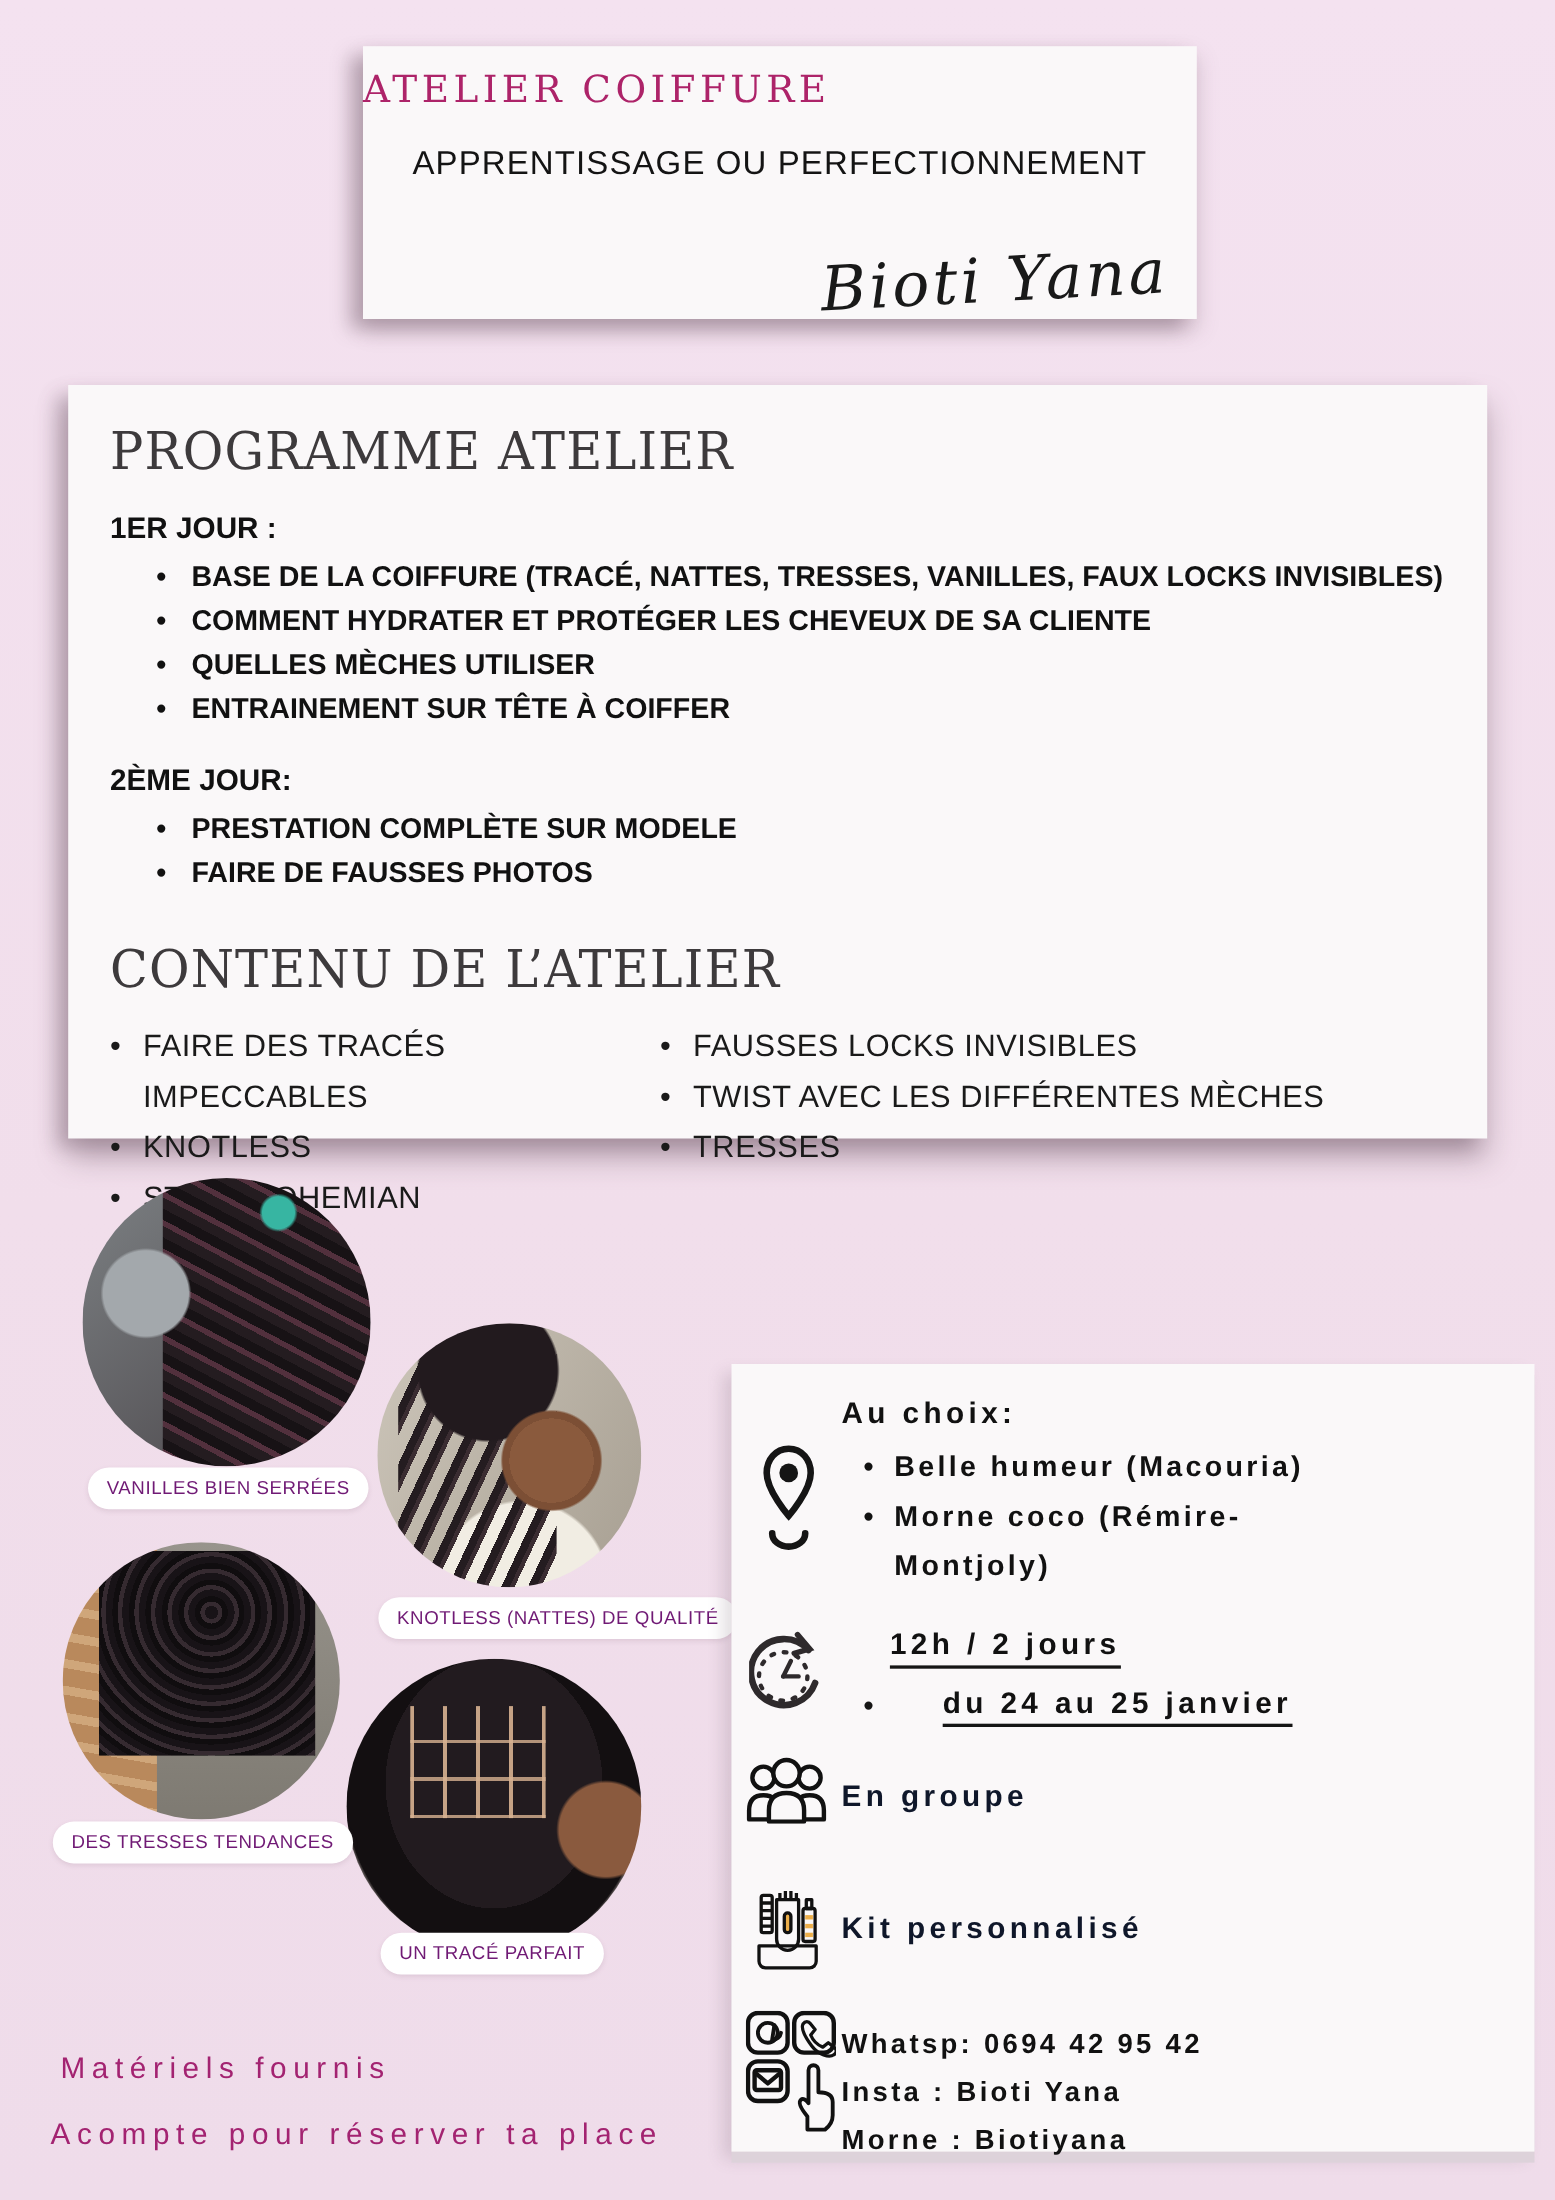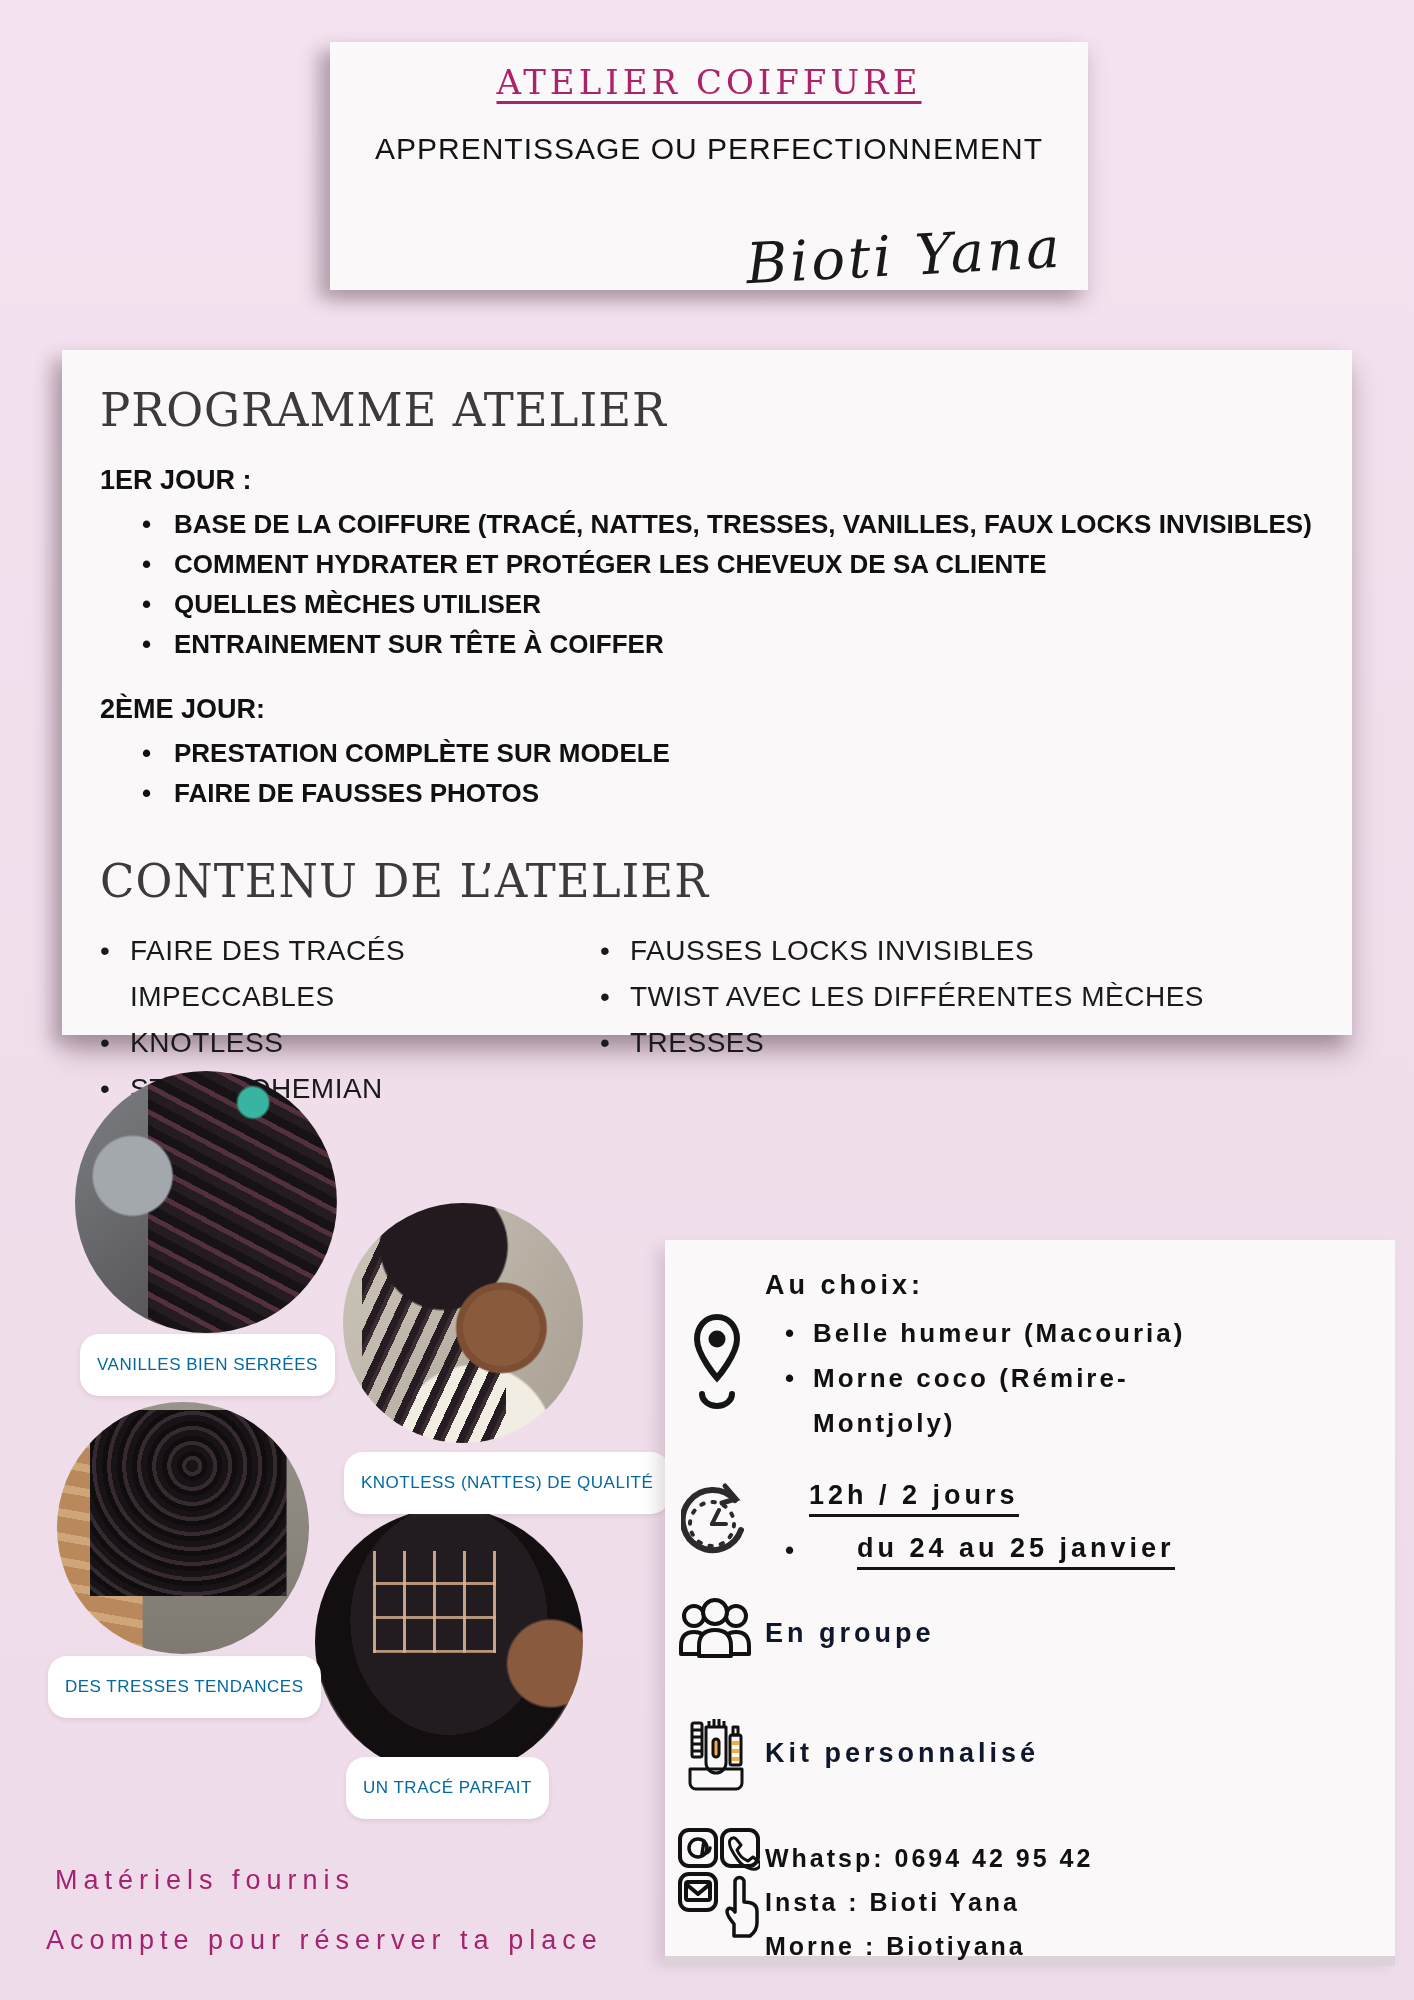--- a/index.html
+++ b/index.html
@@ -8,24 +8,24 @@
     background:linear-gradient(180deg,#f4e2f0 0%,#f1deeb 55%,#efdcea 100%);
     font-family:"Liberation Sans", sans-serif; color:#151515;
   }
   
   .header-card{
     position:absolute; left:330px; top:42px; width:758px; height:248px;
     background:#faf8f9;
     box-shadow:-13px 9px 16px rgba(96,74,90,.35), 0 10px 18px rgba(110,85,100,.25);
   }
   .title{
-    margin:20px 0 0; text-align:center;
+    margin:20px 0 0; 
     font-family:"DejaVu Serif", serif; font-weight:400;
     font-size:34px; letter-spacing:4px; color:#ad2369;
-    text-decoration:underline; text-decoration-thickness:3px; text-underline-offset:7px;
+    text-decoration-thickness:3px; text-underline-offset:7px;
   }
   .subtitle{
     margin:30px 0 0; text-align:center;
     font-size:30px; letter-spacing:1px; color:#141414;
   }
   .signature{
     position:absolute; right:26px; bottom:2px;
     font-family:"DejaVu Serif", serif; font-style:italic; font-weight:300;
     font-size:56px; letter-spacing:3px; color:#191919; transform:rotate(-3deg);
   }
@@ -89,22 +89,22 @@
     background-image:
       repeating-linear-gradient(90deg, rgba(216,178,145,.9) 0 3px, transparent 3px 30px),
       repeating-linear-gradient(0deg, rgba(216,178,145,.8) 0 3px, transparent 3px 34px),
       radial-gradient(circle at 88% 58%, #8a5a3e 0 15%, transparent 16%),
       radial-gradient(ellipse at 50% 42%, #221b1f 0 52%, #130f11 52% 72%, #57504f 73%),
       linear-gradient(#8e8780,#6e6761);
     background-size:46% 38%,46% 38%,100% 100%,100% 100%,100% 100%;
     background-position:40% 26%,40% 26%,0 0,0 0,0 0;
   }
   .caption{
-    position:absolute; background:#ffffff; border-radius:19px; padding:21px 17px;
-    font-size:17px; letter-spacing:.5px; color:#0369a1; white-space:nowrap;
+    position:absolute; background:#ffffff; border-radius:19px; padding:9px 17px;
+    font-size:17px; letter-spacing:.5px; color:#701a75; white-space:nowrap;
     box-shadow:0 2px 5px rgba(120,90,110,.15);
   }
   .caption-1{ left:80px;  top:1334px; }
   .caption-2{ left:344px; top:1452px; }
   .caption-3{ left:48px;  top:1656px; }
   .caption-4{ left:346px; top:1757px; }
   
   .info-card{
     position:absolute; left:665px; top:1240px; width:730px; height:716px;
     background:#faf8f9;

